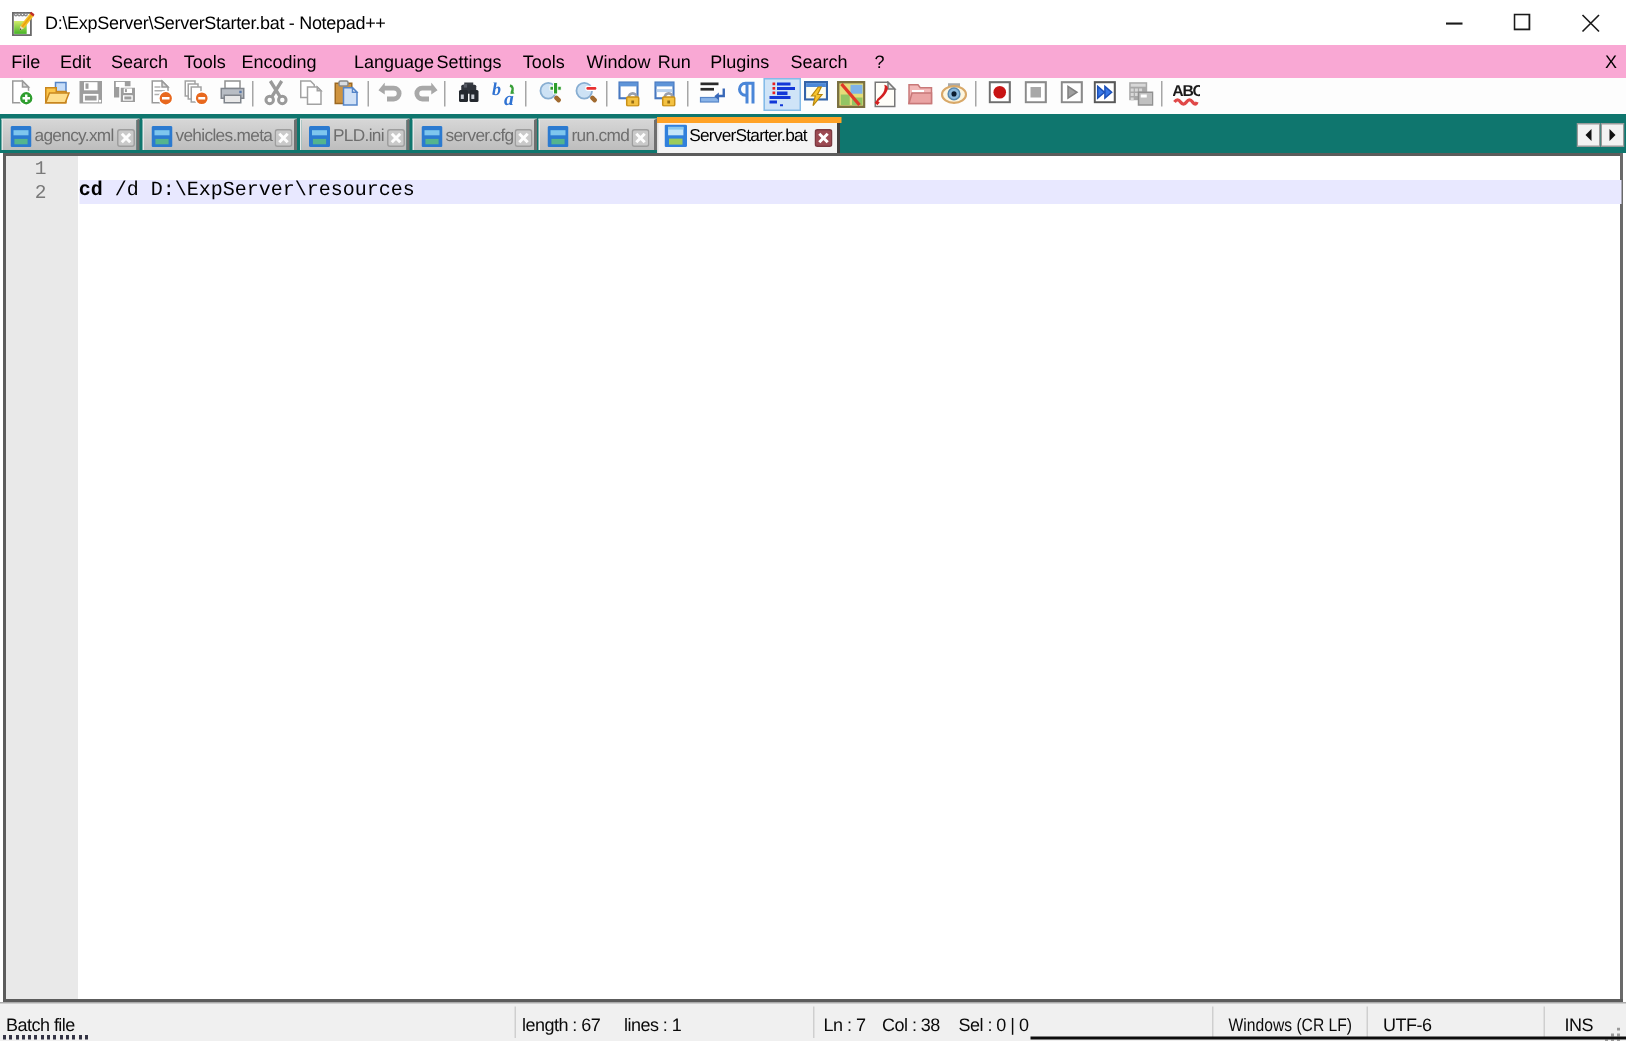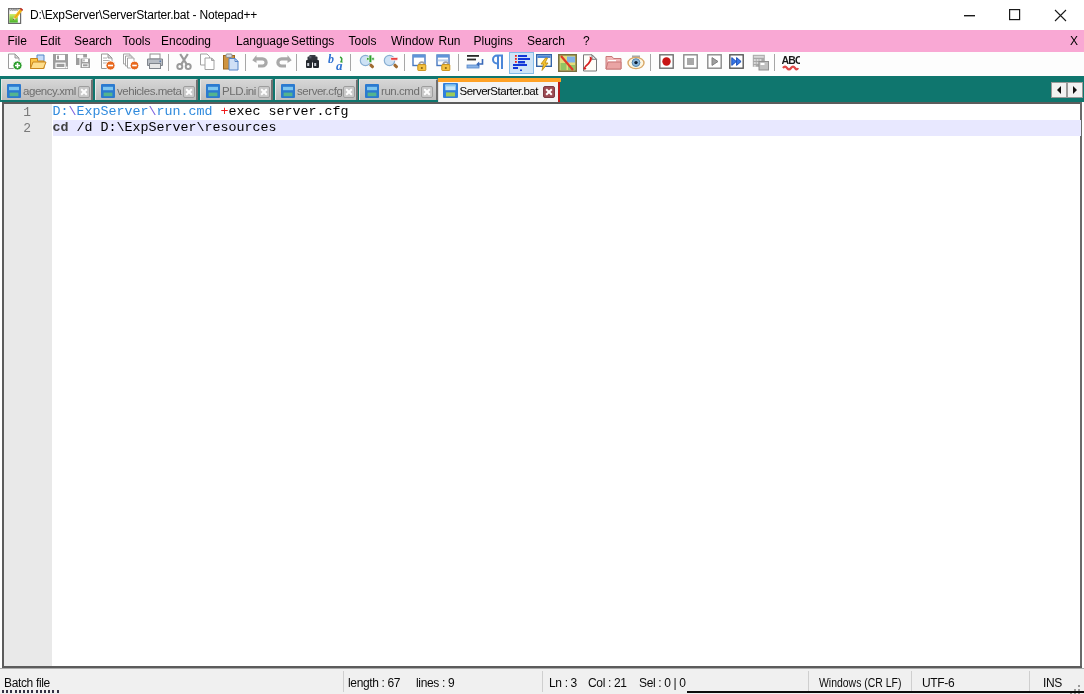--- a/index.html
+++ b/index.html
@@ -13,37 +13,37 @@
 
 #menubar{left:0;top:30px;width:1084px;height:22px;background:#f9a8d4}
 #menubar span{position:absolute;font-size:12px;color:#000;top:4px}
 
 #toolbar{left:0;top:52px;width:1084px;height:24px;background:#fdfdfd}
 .tsep{position:absolute;top:2px;width:1px;height:17px;background:#a6a6a6}
 
 #tabbar{left:0;top:76px;width:1084px;height:26px;background:#0f766e}
 .tab{position:absolute;top:3px;height:21px;background:linear-gradient(#d6d6d6,#bdbdbd);border-left:1px solid #e8e8e8;border-top:1px solid #dedede;border-right:2px solid #6f6f6f}
 .tab .lbl{position:absolute;left:21px;top:4.5px;font-size:11.5px;letter-spacing:-0.45px;color:#6e6e6e;white-space:nowrap}
-#tab-active{position:absolute;top:2px;height:24px;background:#f4f4f4;border-left:1px solid #e0e0e0;border-right:2px solid #b91c1c}
+#tab-active{position:absolute;top:2px;height:24px;background:#f4f4f4;border-left:1px solid #e0e0e0;border-right:2px solid #404040}
 #tab-active .lbl{position:absolute;left:20.5px;top:6.5px;font-size:11.5px;letter-spacing:-0.5px;color:#000;white-space:nowrap}
 .orange{position:absolute;left:-1px;top:0;height:4px;background:#ffa226}
 
 #editor{left:0;top:102px;width:1084px;height:566px;background:#fff}
 #ed-border-top{left:2px;top:0;width:1080px;height:2px;background:#5c5c5c}
 #ed-border-left{left:2px;top:0;width:2px;height:565px;background:#5c5c5c}
 #ed-border-right{left:1080px;top:0;width:2px;height:565px;background:#6a6a6a}
 #ed-border-bottom{left:2px;top:564px;width:1080px;height:2px;background:#5c5c5c}
 #margin{left:4px;top:2px;width:48px;height:562px;background:#e9e9e9}
 .lnum{position:absolute;width:27px;text-align:right;font-family:"Liberation Mono",monospace;font-size:13px;color:#7a7a7a}
 .codeline{position:absolute;left:52.5px;width:1028px;height:16px;font-family:"Liberation Mono",monospace;font-size:13.333px;line-height:16px;white-space:pre;color:#000}
 .hl{background:#e8e8ff}
 .pth{color:#2f8add}
 .bs{color:#7e63e0}
 .red{color:#f01818}
-.kw{color:#404040;font-weight:bold}
+.kw{color:#000000;font-weight:bold}
 
 #statusbar{left:0;top:668px;width:1084px;height:26px;background:#f0f0f0;border-top:1px solid #ababab}
 #statusbar span{position:absolute;top:7px;font-size:12px;letter-spacing:-0.35px;color:#0a0a0a;white-space:nowrap}
 .ssep{position:absolute;top:2px;width:1px;height:21px;background:#cfcfcf}
 </style>
 </head>
 <body>
 
 <div class="abs" id="titlebar">
   <svg id="npp-icon" style="left:8px;top:7px" width="15" height="17" viewBox="0 0 15 17">
@@ -437,32 +437,31 @@
 </div>
 
 <div class="abs" id="editor">
   <div class="abs" id="margin"></div>
   <div class="abs" id="ed-border-top"></div>
   <div class="abs" id="ed-border-left"></div>
   <div class="abs" id="ed-border-right"></div>
   <div class="abs" id="ed-border-bottom"></div>
   <div class="lnum" style="left:4px;top:2.5px;line-height:16px">1</div>
   <div class="lnum" style="left:4px;top:18.5px;line-height:16px">2</div>
-  <div class="codeline" style="top:1.5px"><span class="pth">D:<span class="bs">\</span>ExpServer<span class="bs">\</span>run.cmd</span> <span class="red">+</span>exec server.cfg</div>
   <div class="codeline hl" style="top:17.5px"><span class="kw">cd</span> /d D:\ExpServer\resources</div>
 </div>
 
 <div class="abs" id="statusbar">
   <span style="left:4px">Batch file</span>
   <div class="ssep" style="left:343px"></div>
   <span style="left:348px">length : 67</span>
-  <span style="left:416px">lines : 9</span>
+  <span style="left:416px">lines : 1</span>
   <div class="ssep" style="left:542px"></div>
-  <span style="left:549px">Ln : 3</span>
-  <span style="left:588px">Col : 21</span>
+  <span style="left:549px">Ln : 7</span>
+  <span style="left:588px">Col : 38</span>
   <span style="left:639px">Sel : 0 | 0</span>
   <div class="ssep" style="left:808px"></div>
   <span style="left:819px;letter-spacing:0;transform:scaleX(0.87);transform-origin:0 0">Windows (CR LF)</span>
   <div class="ssep" style="left:911px"></div>
   <span style="left:922px">UTF-6</span>
   <div class="ssep" style="left:1029px"></div>
   <span style="left:1043px">INS</span>
   <svg style="left:1070px;top:16px" width="12" height="9" viewBox="0 0 12 9">
       <g fill="#9a9a9a">
         <rect x="8" y="0" width="2" height="2"></rect>

